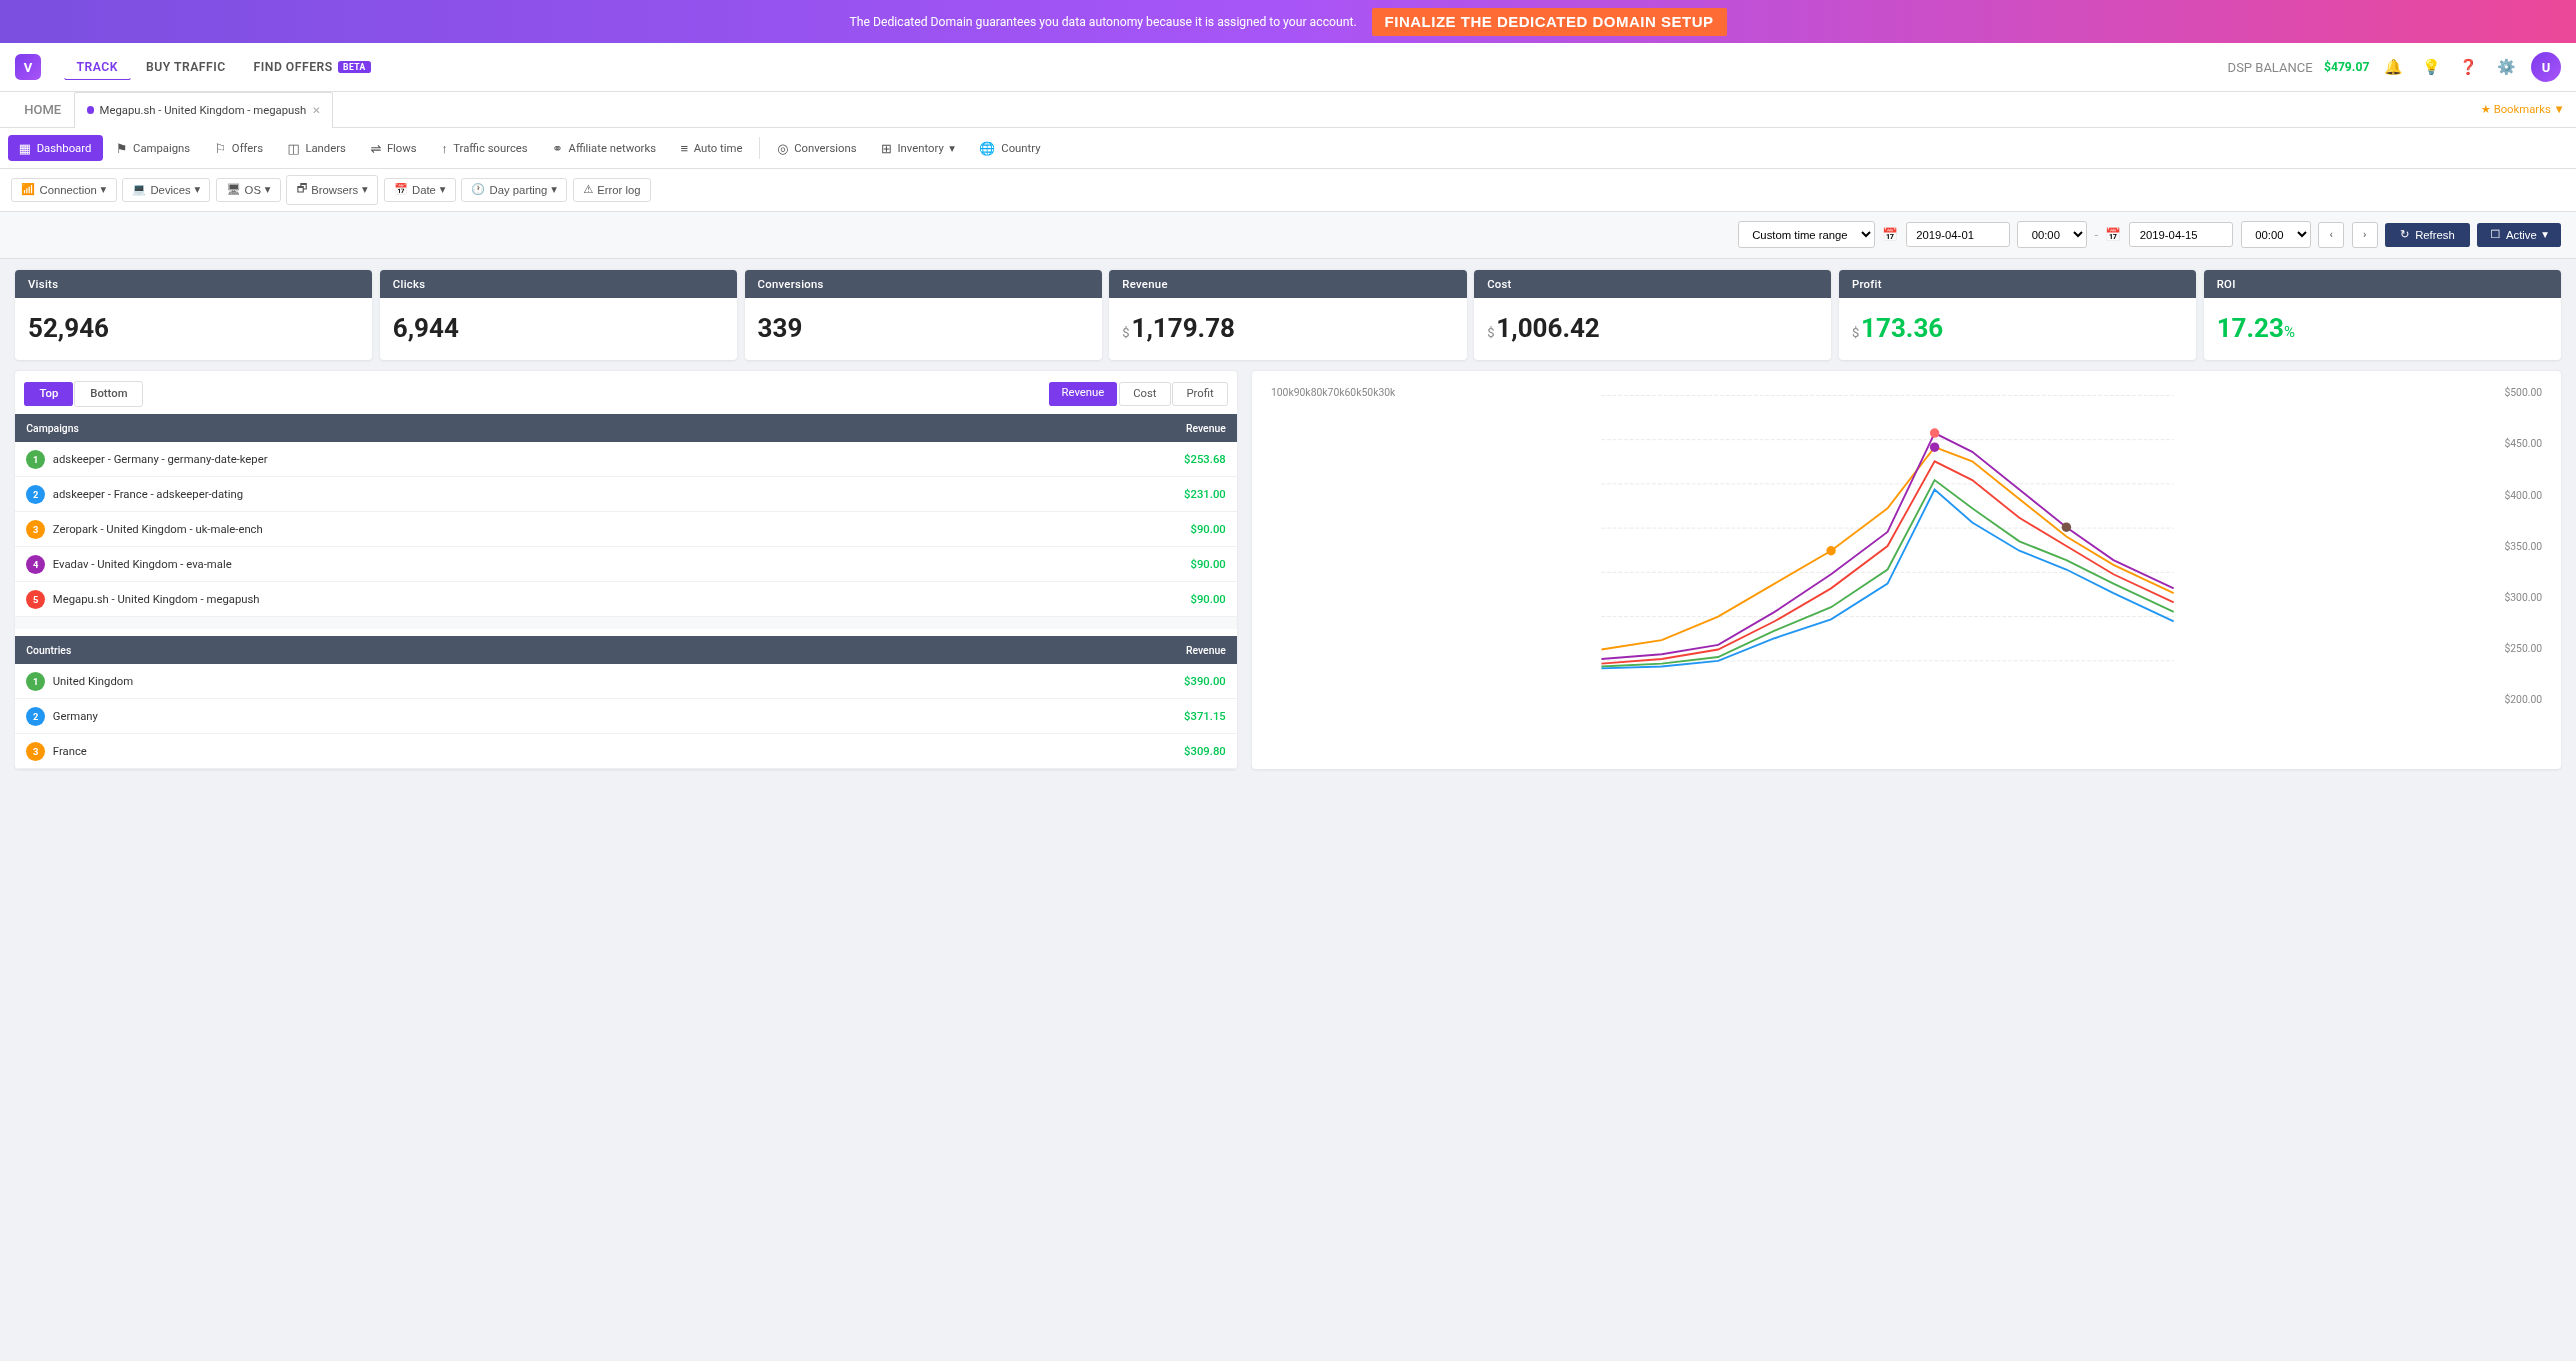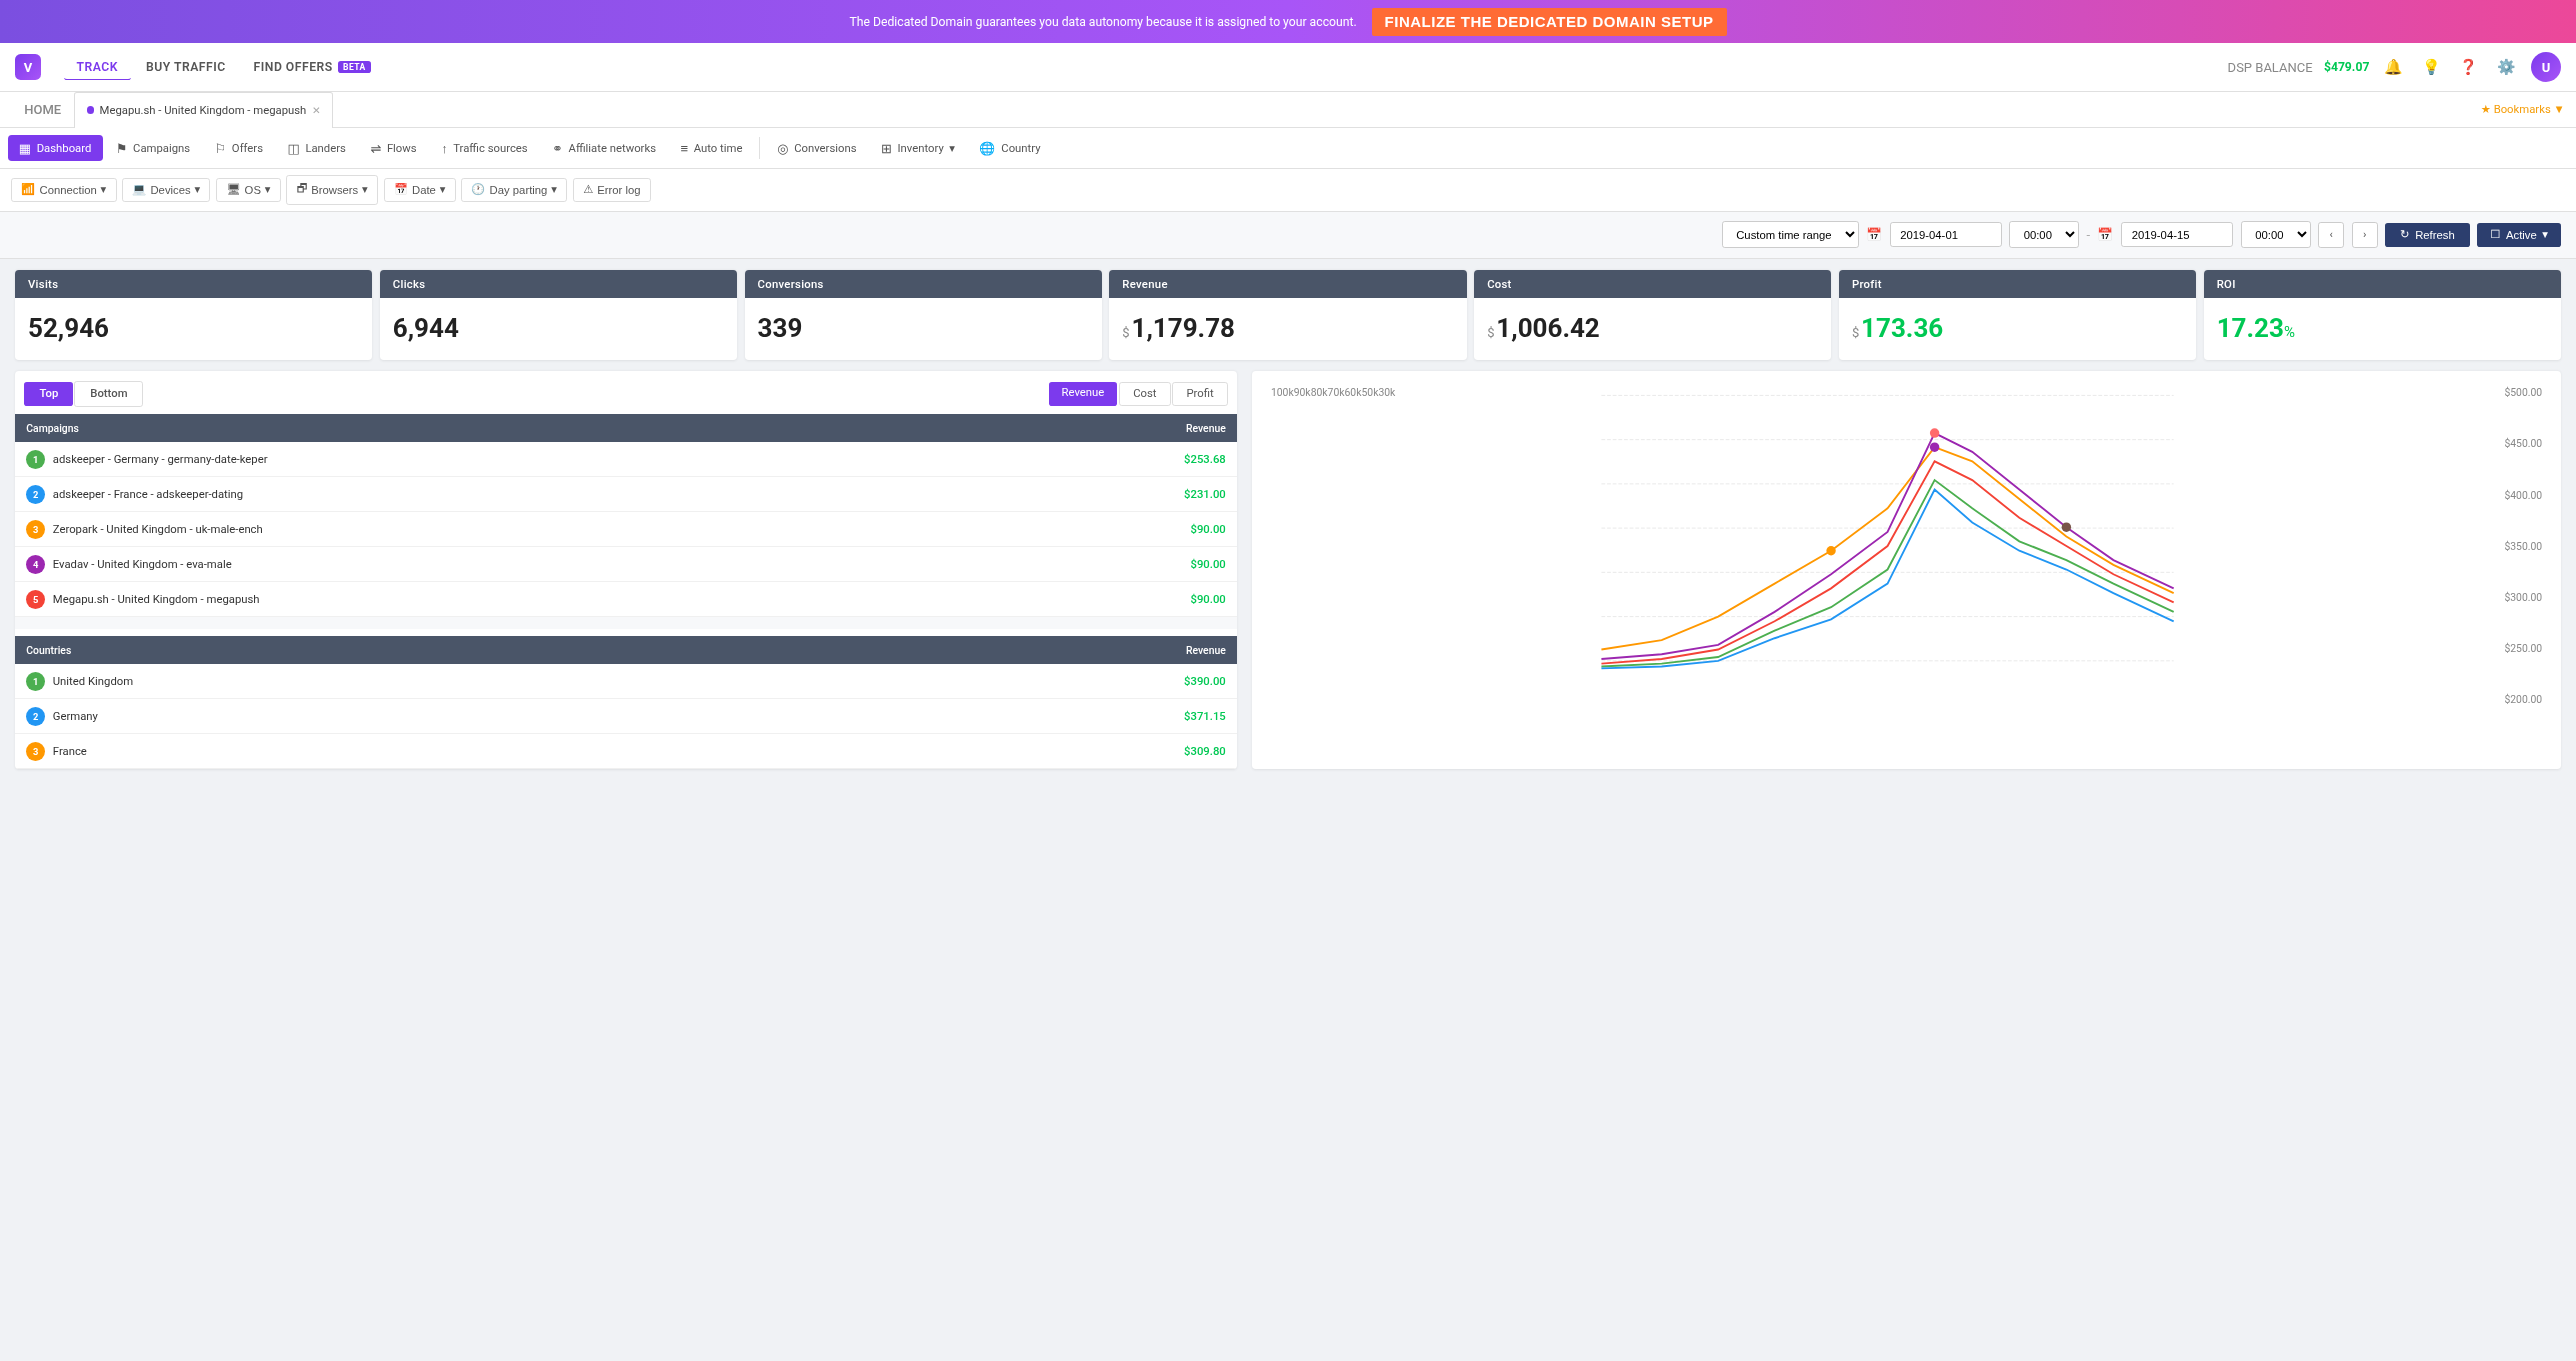--- a/index.html
+++ b/index.html
@@ -194,21 +194,21 @@
       background: white;
       font-size: 11.3px;
       cursor: pointer;
     }
     .date-input {
       padding: 5.6px 9.4px;
       border: 0.9px solid #ccc;
       border-radius: 2.8px;
       background: white;
       font-size: 11.3px;
-      width: 112px;
+      width: 104px;
     }
     .cal-icon { color: #888; font-size: 13px; cursor: pointer; }
     .nav-arrow {
       width: 26px; height: 26px;
       border: 0.9px solid #ccc;
       background: white;
       border-radius: 2.8px;
       display: flex; align-items: center; justify-content: center;
       cursor: pointer; font-size: 11.3px; color: #555;
     }

